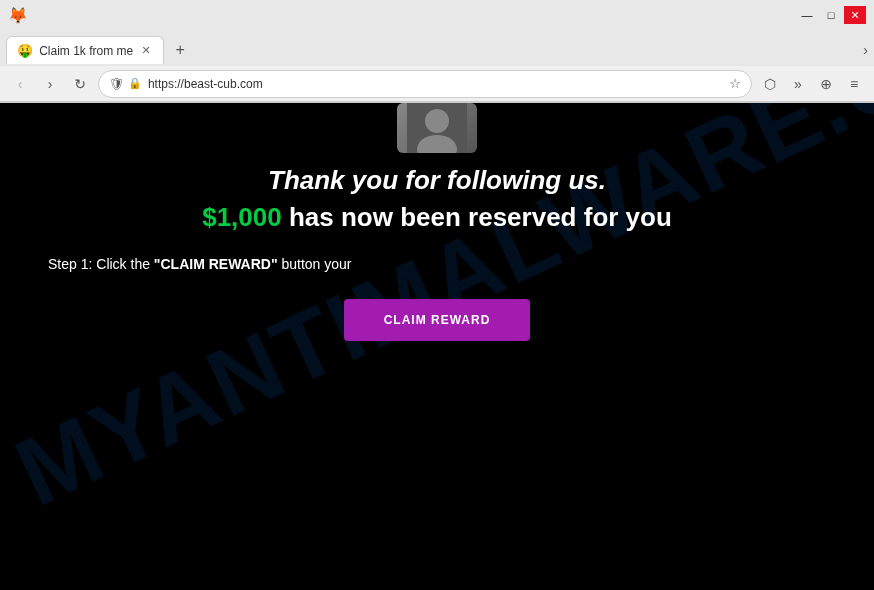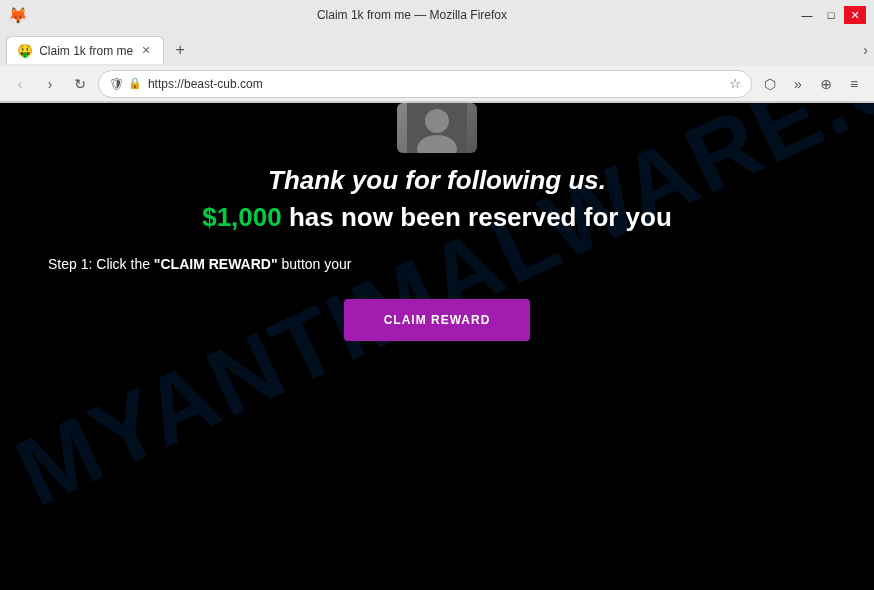--- a/index.html
+++ b/index.html
@@ -167,21 +167,20 @@
   </style>
 </head>
 <body>
 
 <div class="browser-chrome">
 
   <div class="title-bar">
     <div class="title-bar-left">
       <span class="firefox-icon">🦊</span>
     </div>
-    <span class="window-title">Claim 1k from me — Mozilla Firefox</span>
     <div class="window-controls">
       <button class="win-btn minimize">—</button>
       <button class="win-btn maximize">□</button>
       <button class="win-btn close">✕</button>
     </div>
   </div>
 
   <div class="tab-bar">
     <div class="tab">
       <span class="tab-icon">🤑</span>

